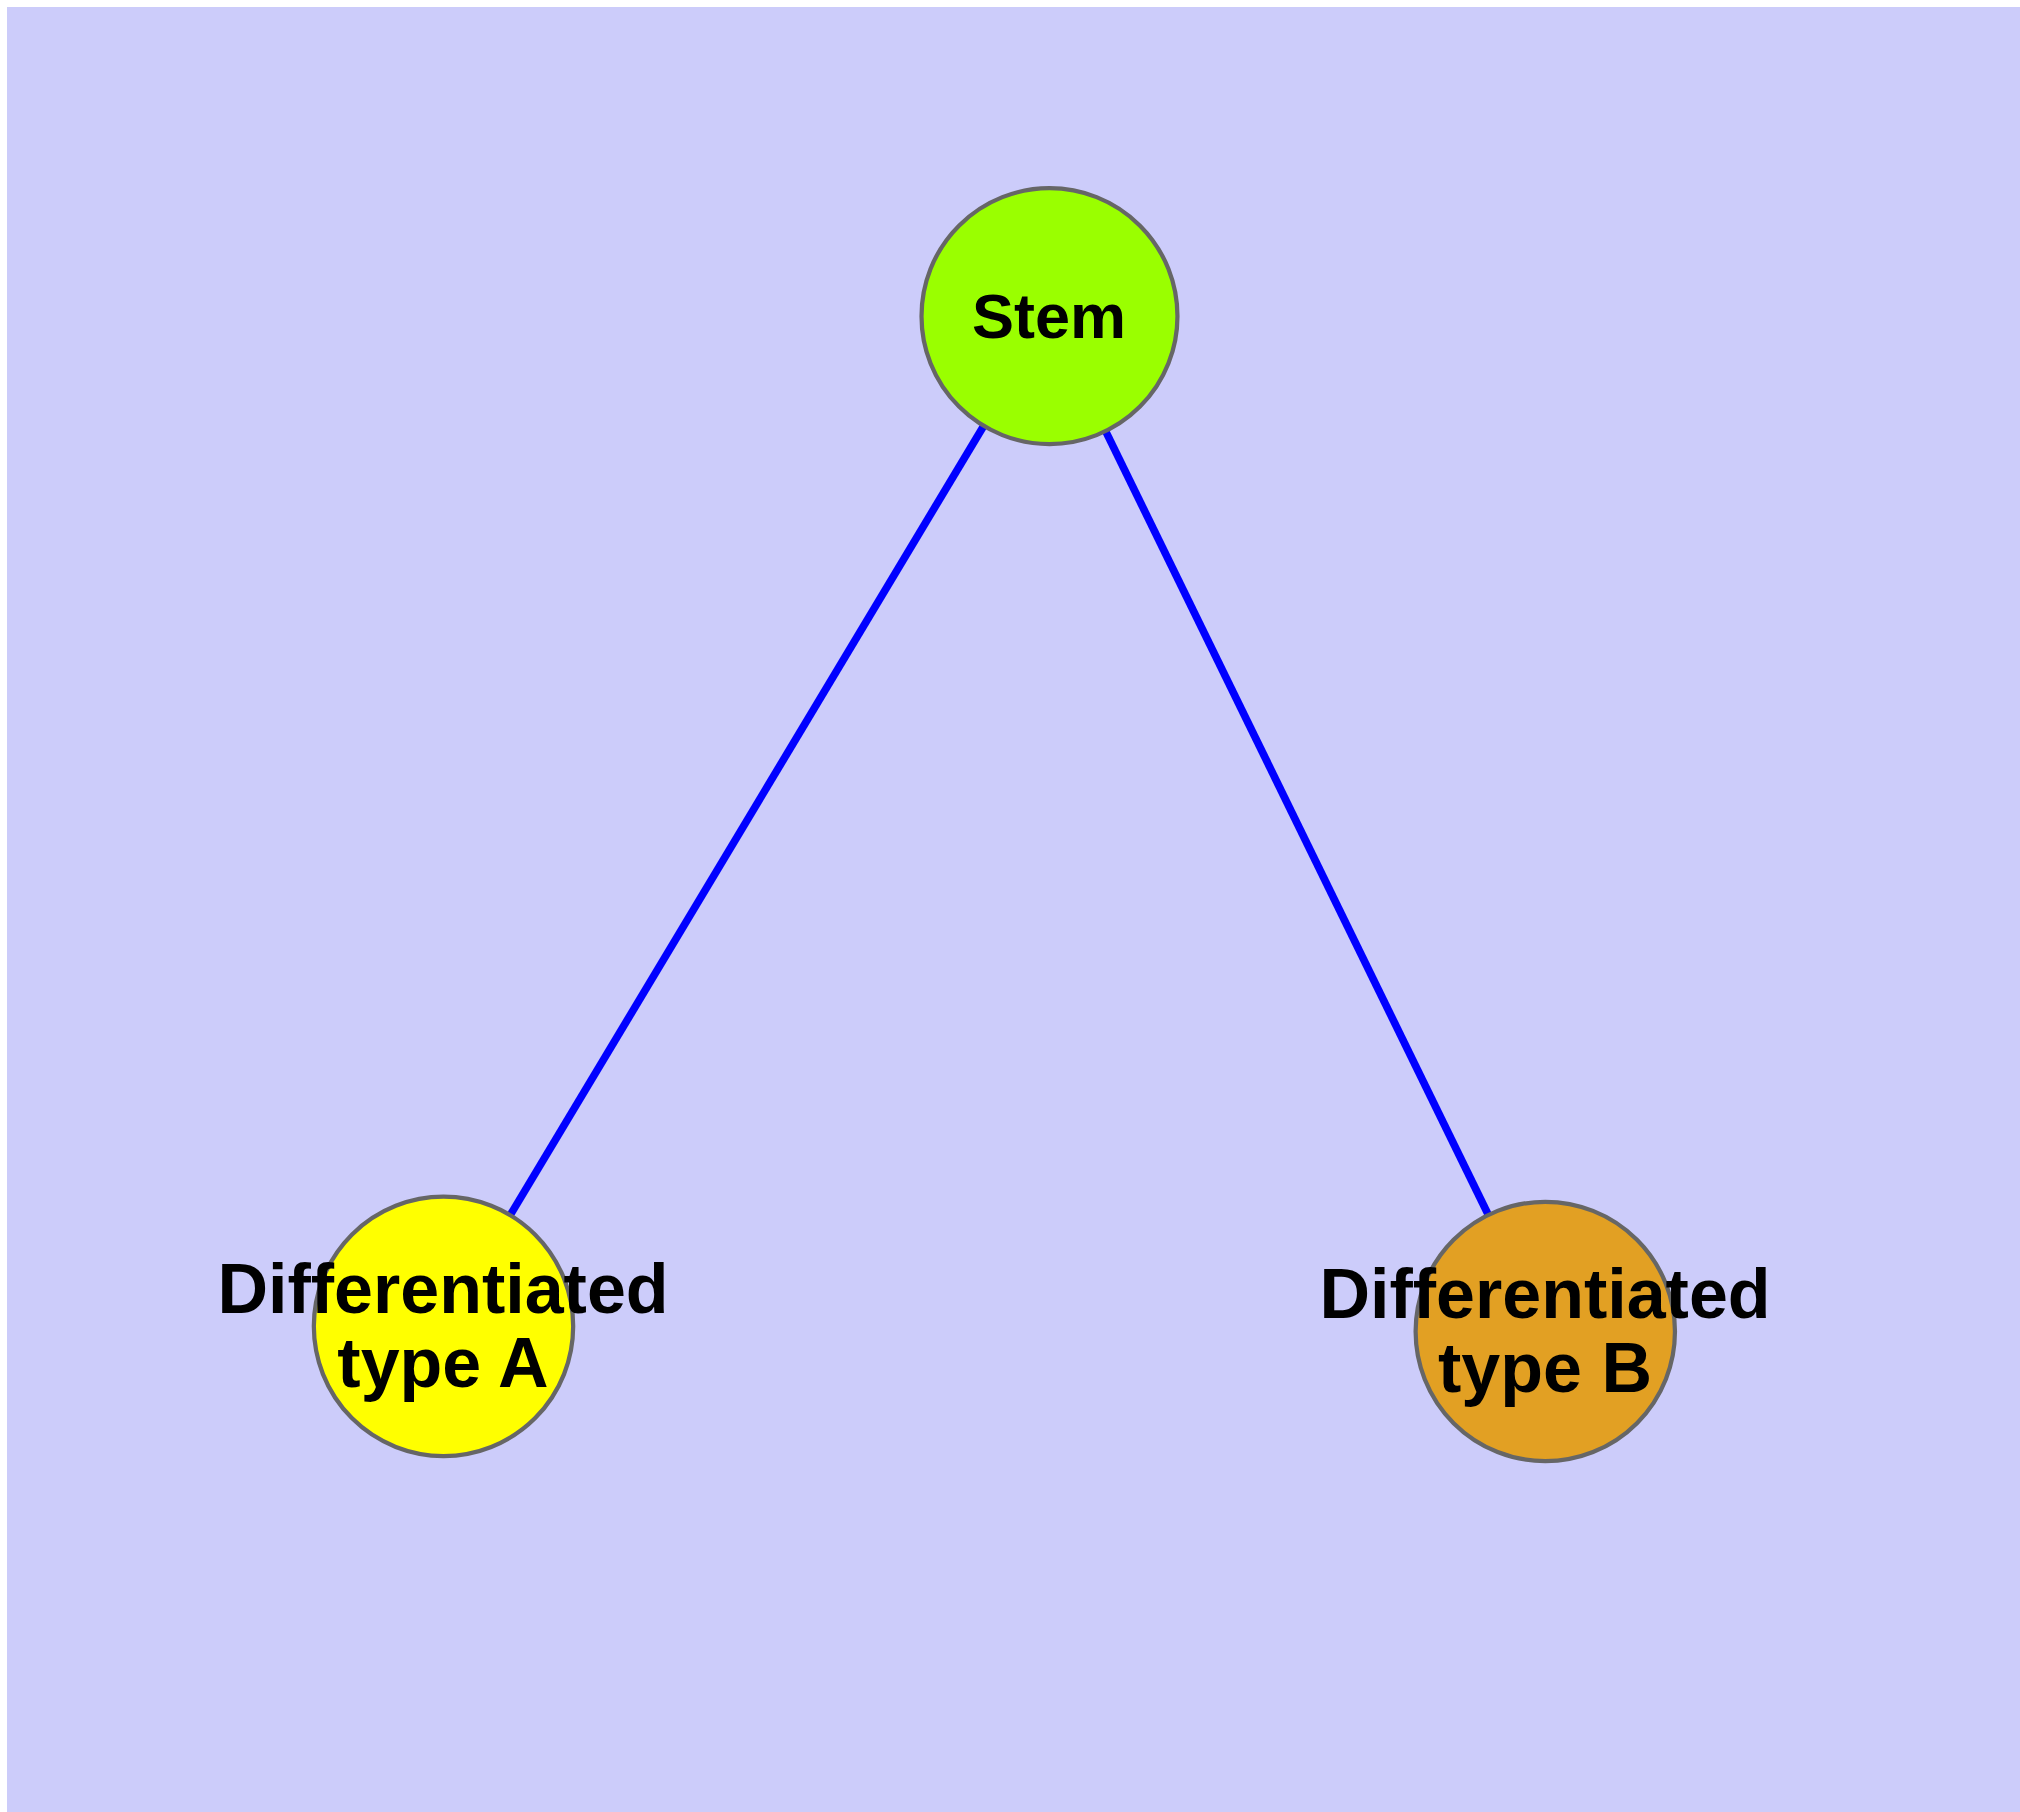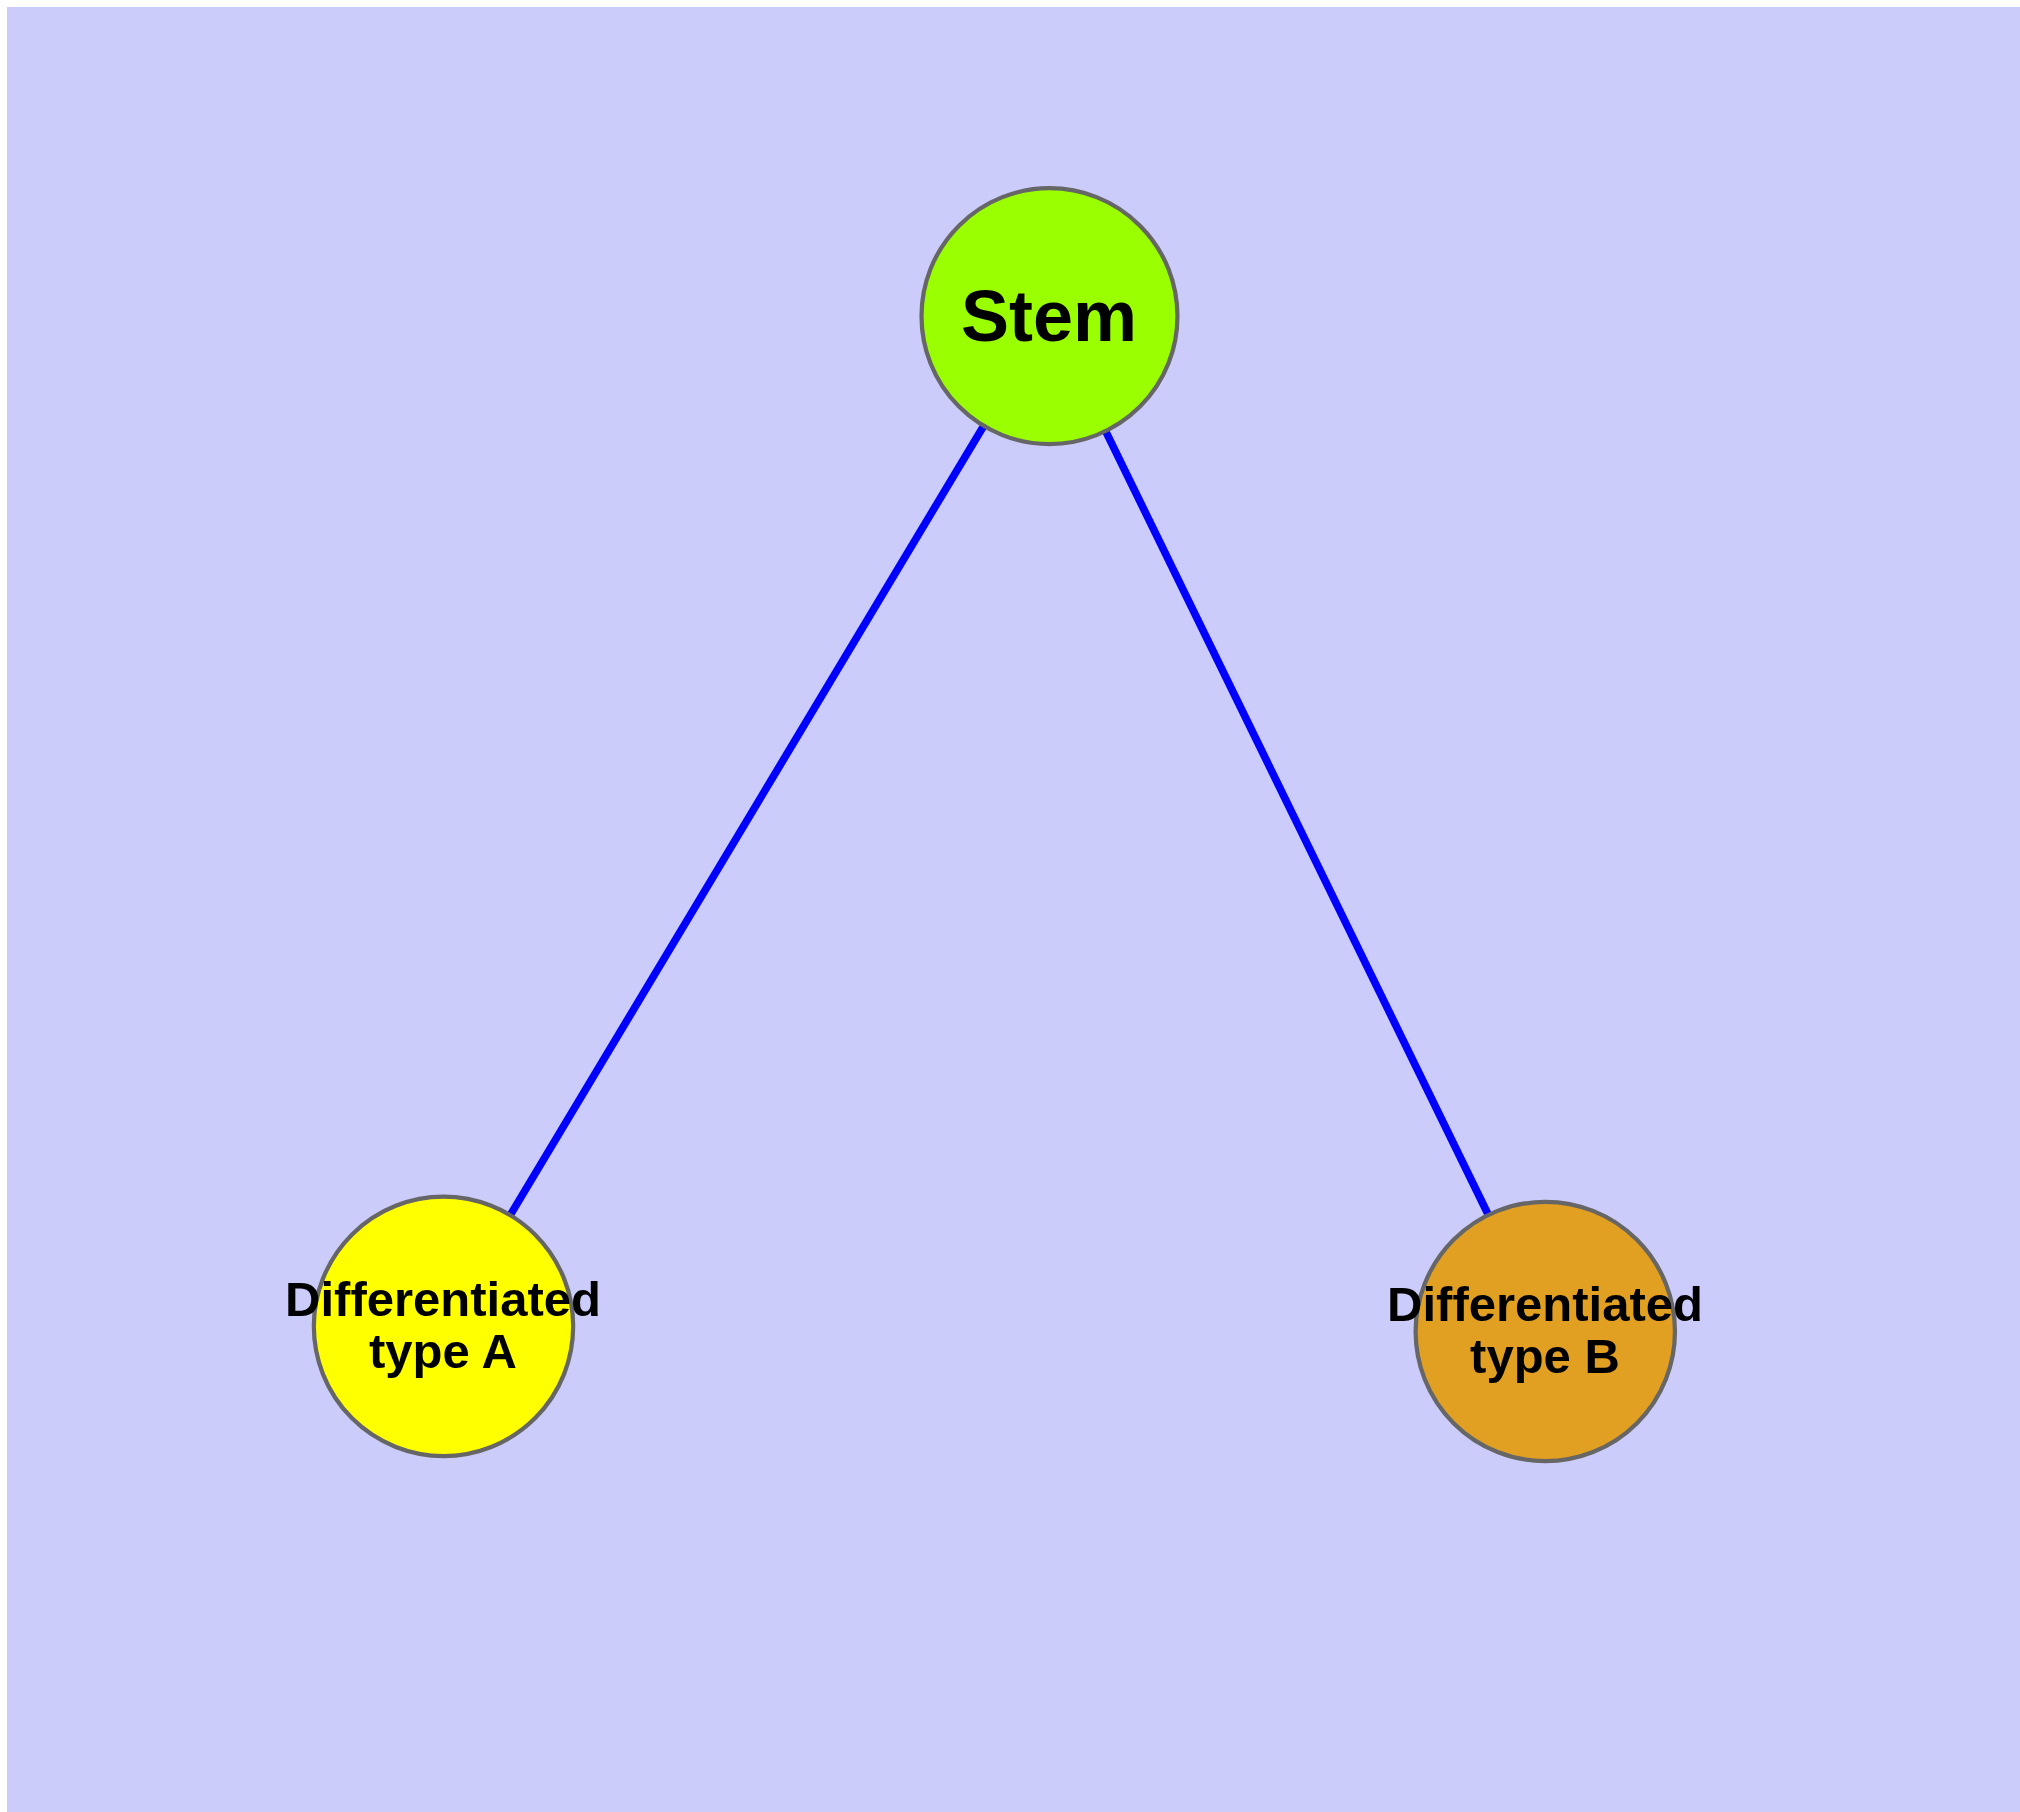--- a/index.html
+++ b/index.html
@@ -35,24 +35,24 @@
     position: absolute;
     text-align: center;
     font-weight: bold;
     color: #000000;
     white-space: pre;
     line-height: 1.06;
     pointer-events: none;
     transform: translate(-50%, -50%);
   }
   .label-stem {
-    font-size: 72px;
+    font-size: 63px;
   }
   .label-branch {
-    font-size: 49px;
+    font-size: 70px;
   }
 </style>
 </head>
 <body>
 
 <div id="canvas">
   <div id="plot-area"></div>
 
   <svg id="graph-svg" viewBox="0 0 2384 2138">
     <g id="edges-group">

